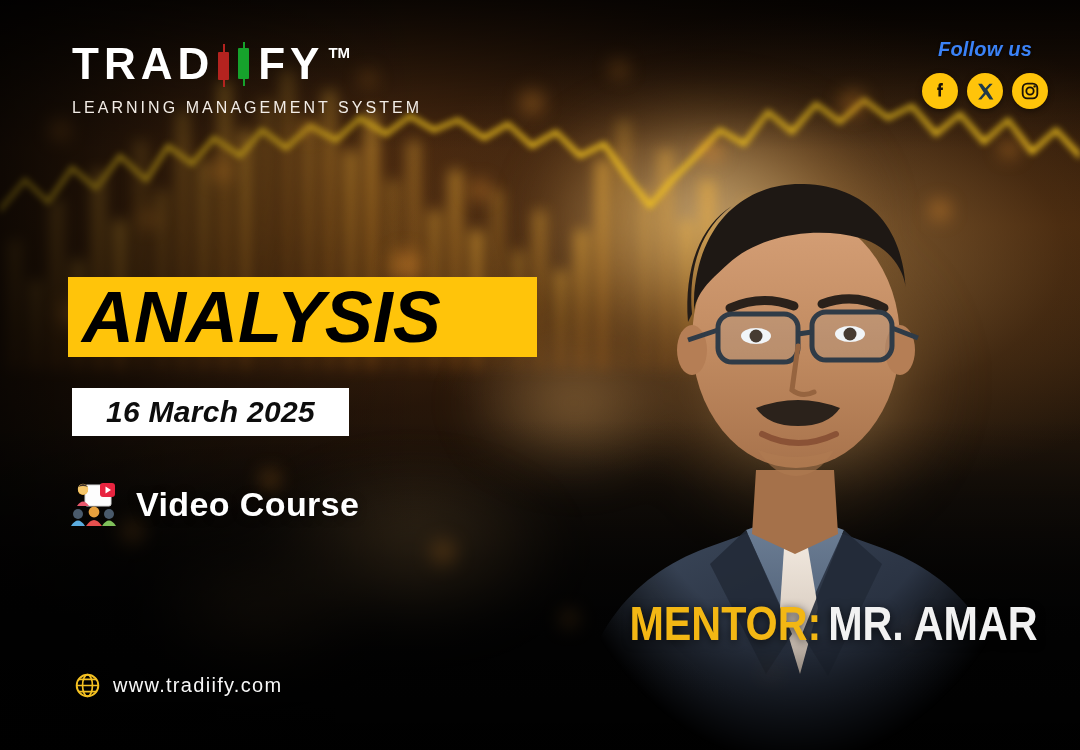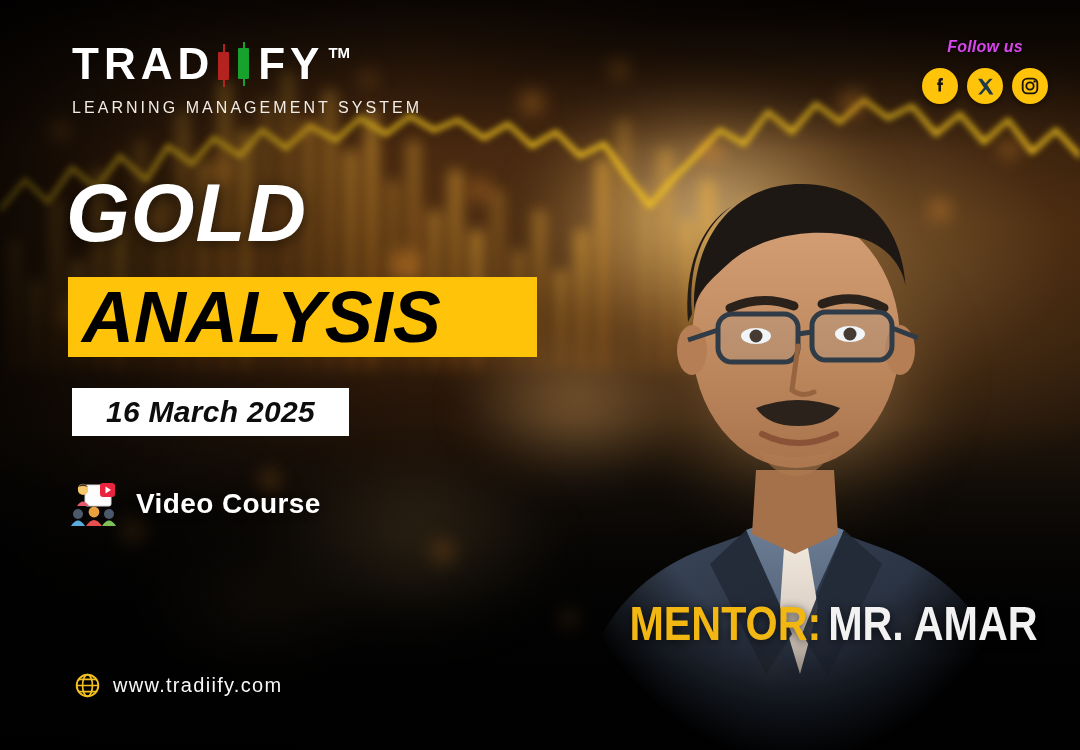--- a/index.html
+++ b/index.html
@@ -75,21 +75,21 @@
   .cs-green{ left:21px; color:#16a22c; }
   .logo-tm{ font-size:15px; font-weight:700; color:#fff; margin-left:4px; margin-top:2px; letter-spacing:0; }
   .logo-sub{
     margin-top:11px; font-size:16px; font-weight:400; color:#f2ece6;
     letter-spacing:3.05px; white-space:nowrap;
   }
 
   
   .follow{ position:absolute; right:32px; top:38px; text-align:center; }
   .follow-label{
-    font-size:16px; font-weight:700; font-style:italic; color:#d946ef;
+    font-size:20px; font-weight:700; font-style:italic; color:#3b82f6;
     letter-spacing:.2px; text-shadow:0 1px 3px rgba(0,0,0,.6);
   }
   .social-row{ display:flex; gap:9px; margin-top:12px; justify-content:flex-end; }
   .soc{
     width:36px; height:36px; border-radius:50%; background:#ffc40a;
     display:flex; align-items:center; justify-content:center;
     box-shadow:0 2px 6px rgba(0,0,0,.45);
   }
   .soc svg{ display:block; }
 
@@ -114,21 +114,21 @@
   }
   .date-txt{
     font-size:30px; font-weight:800; font-style:italic; color:#0d0d0d; letter-spacing:.3px;
   }
 
   
   .vc{ position:absolute; left:68px; top:478px; display:flex; align-items:center; gap:16px; }
   .vc-icon{ width:52px; height:52px; position:relative; }
   .vc-icon svg{ width:52px; height:52px; display:block; }
   .vc-label{
-    font-size:28px; font-weight:700; color:#ffffff; letter-spacing:.4px;
+    font-size:34px; font-weight:700; color:#ffffff; letter-spacing:.4px;
     text-shadow:0 2px 8px rgba(0,0,0,.5);
   }
 
   
   .mentor{ position:absolute; left:600px; top:600px; width:420px; text-align:center; }
   .mentor-head{
     font-size:48px; font-weight:800; line-height:1; white-space:nowrap;
     transform:scaleX(.86); transform-origin:center;
     text-shadow:0 2px 10px rgba(0,0,0,.7);
   }
@@ -345,21 +345,20 @@
         <svg width="22" height="22" viewBox="0 0 24 24">
           <rect x="4" y="4" width="16" height="16" rx="5" fill="none" stroke="#1a1208" stroke-width="2"></rect>
           <circle cx="12" cy="12" r="4" fill="none" stroke="#1a1208" stroke-width="2"></circle>
           <circle cx="17" cy="7" r="1.3" fill="#1a1208"></circle>
         </svg>
       </a>
 
     </div>
   </div>
 
-  <div class="h-gold">GOLD</div>
   <div class="h-analysis-box">
     <span class="h-analysis">ANALYSIS</span>
   </div>
 
   <div class="date-box">
     <span class="date-txt">16 March 2025</span>
   </div>
 
   <div class="vc">
     <span class="vc-icon">

